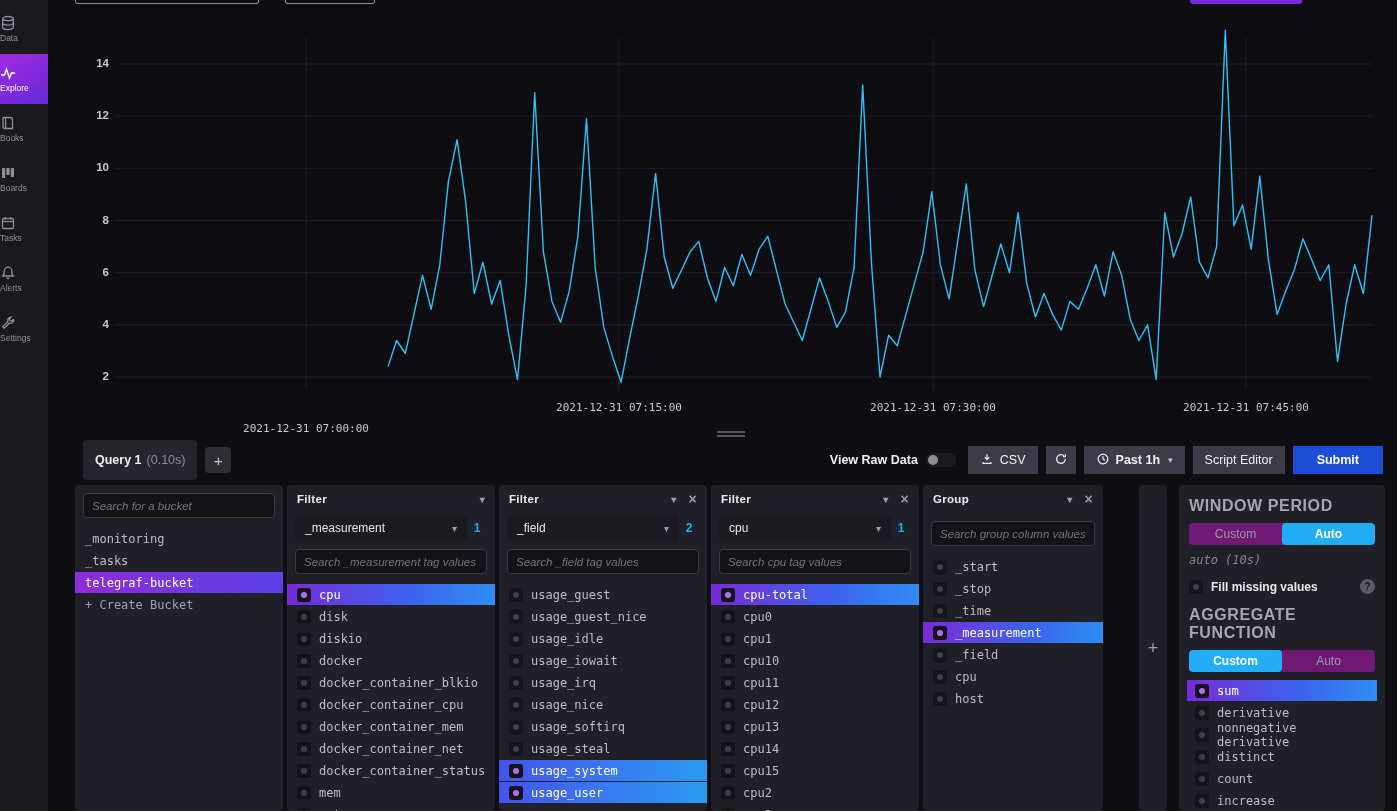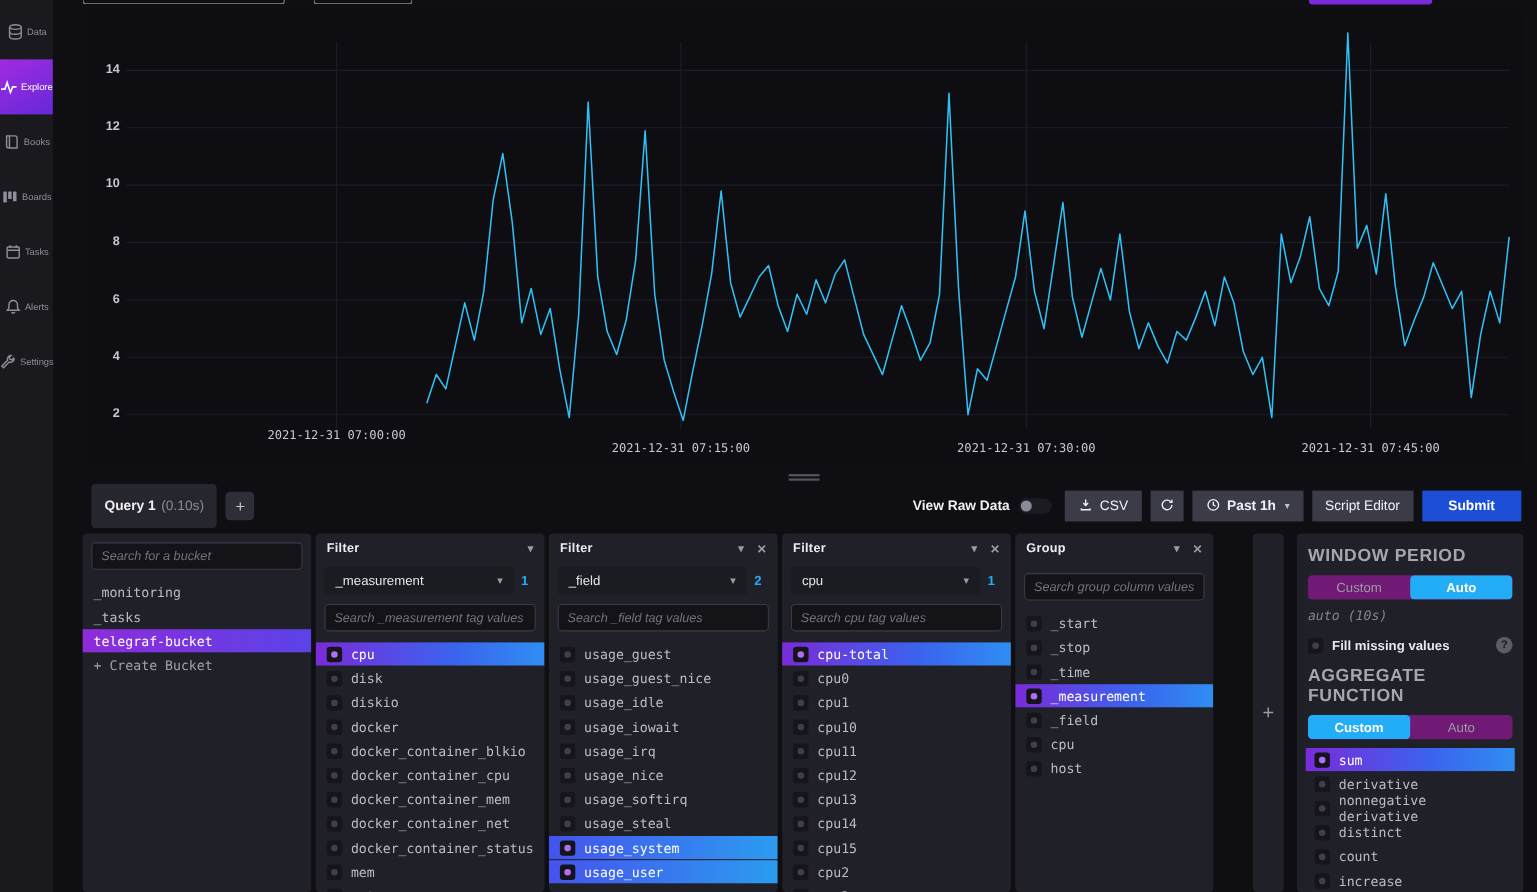--- a/index.html
+++ b/index.html
@@ -4,21 +4,21 @@
 <style>
   html,body{margin:0;padding:0}
   body{
     width:1397px;height:811px;position:relative;overflow:hidden;
     background:#0e0e13;color:#e7e7ec;
     font-family:"Liberation Sans",sans-serif;
   }
 
   
   #sidebar{position:absolute;left:0;top:0;width:48px;height:811px;background:#19191e;z-index:6;display:flex;flex-direction:column;align-items:center;padding-top:4px;box-sizing:border-box}
-  .nav-item{width:48px;height:50px;display:flex;align-items:center;justify-content:center;gap:3px;color:#8e8f9b;cursor:pointer}
+  .nav-item{width:48px;height:50px;display:flex;flex-direction:column;align-items:flex-start;justify-content:center;gap:3px;color:#8e8f9b;cursor:pointer}
   .nav-item svg{display:block}
   .nav-label{font-size:8.5px;line-height:1}
   .nav-item.active{background:linear-gradient(150deg,#a12be0 0%,#6429d8 100%);color:#fff}
 
   
   .sliver{position:absolute;top:0;height:4px;box-sizing:border-box}
   #sliver1{left:75px;width:184px;border:1px solid rgba(240,240,245,.55);border-top:none;border-radius:0 0 3px 3px}
   #sliver2{left:285px;width:90px;border:1px solid rgba(240,240,245,.55);border-top:none;border-radius:0 0 3px 3px}
   #sliver3{left:1190px;width:112px;background:#7a2bd9;border-radius:0 0 3px 3px}
 
@@ -188,21 +188,21 @@
   <div id="y-labels">
       <div class="y-label" style="left: 0px; top: 362px;">2</div>
       <div class="y-label" style="left: 0px; top: 309.834px;">4</div>
       <div class="y-label" style="left: 0px; top: 257.668px;">6</div>
       <div class="y-label" style="left: 0px; top: 205.502px;">8</div>
       <div class="y-label" style="left: 0px; top: 153.336px;">10</div>
       <div class="y-label" style="left: 0px; top: 101.17px;">12</div>
       <div class="y-label" style="left: 0px; top: 49.004px;">14</div>
     </div>
   <div id="x-labels">
-      <div class="x-label" style="left: 138px; top: 381px;">2021-12-31 07:00:00</div>
+      <div class="x-label" style="left: 138px; top: 414px;">2021-12-31 07:00:00</div>
       <div class="x-label" style="left: 451px; top: 393px;">2021-12-31 07:15:00</div>
       <div class="x-label" style="left: 765px; top: 393px;">2021-12-31 07:30:00</div>
       <div class="x-label" style="left: 1078px; top: 393px;">2021-12-31 07:45:00</div>
     </div>
 </div>
 
 <div id="drag-handle">
     <div></div>
     <div></div>
   </div>

